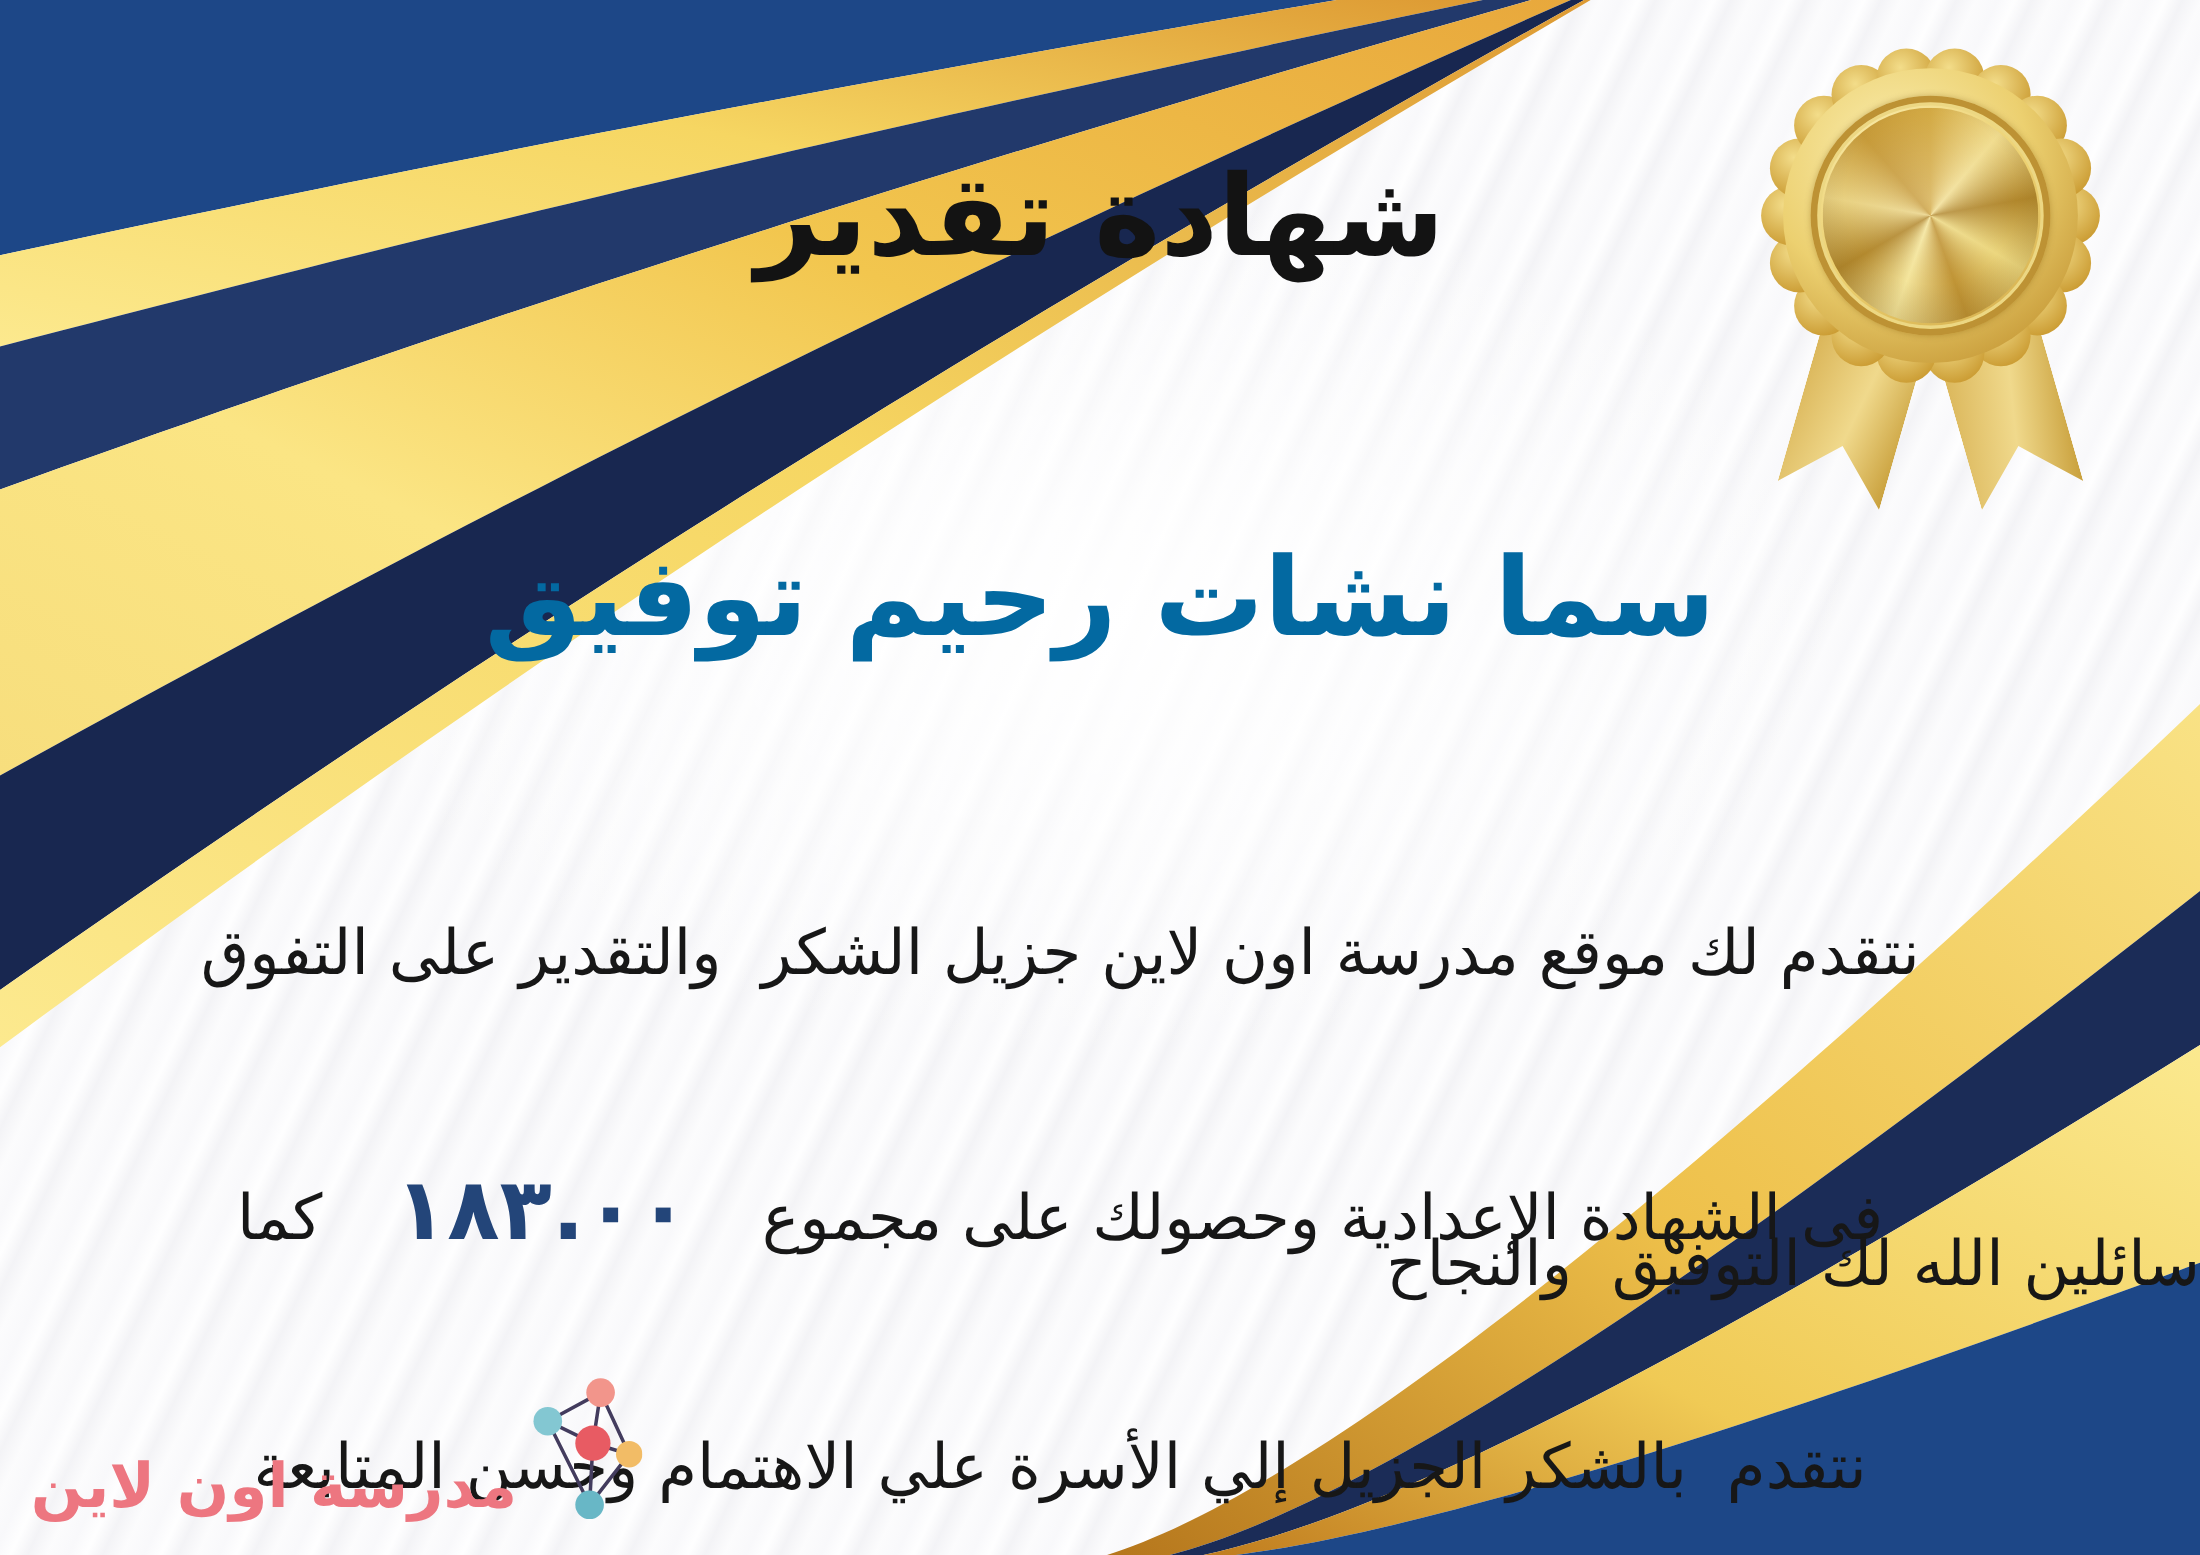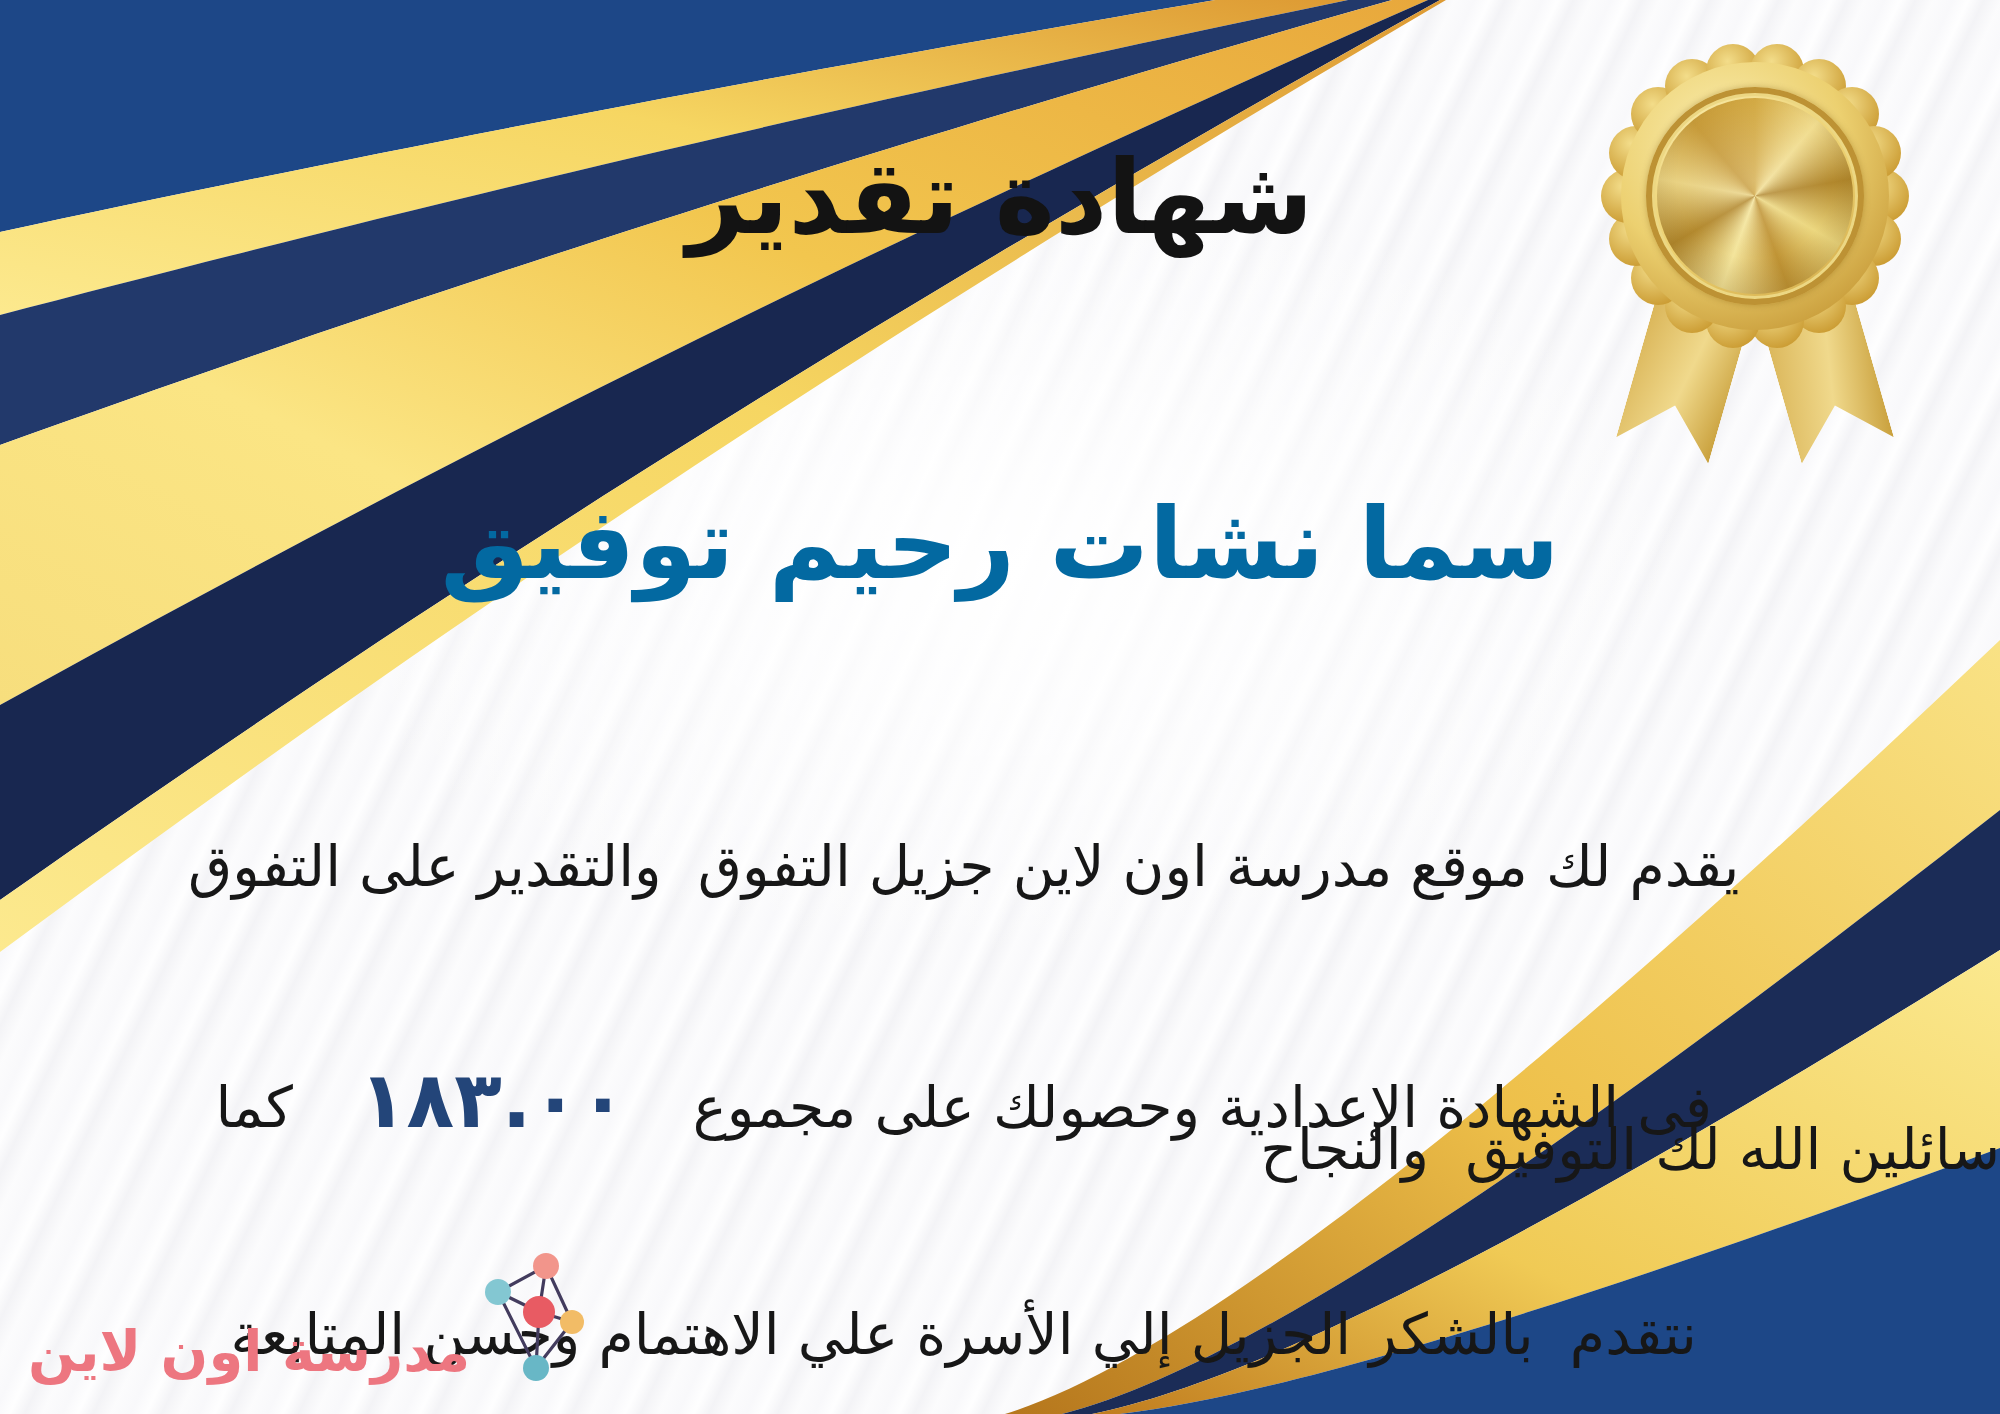--- a/index.html
+++ b/index.html
@@ -127,21 +127,21 @@
       </div>
     <div class="disc-outer"></div>
     <div class="disc-ring"></div>
     <div class="disc-inner"></div>
   </div>
 
   <div class="txt title">شهادة تقدير</div>
   <div class="txt name" dir="rtl">سما نشات رحيم توفيق</div>
 
   <div class="txt bodytxt">
-    <span>يقدم لك موقع مدرسة اون لاين جزيل التفوق  والتقدير على التفوق</span><br>
+    <span>نتقدم لك موقع مدرسة اون لاين جزيل الشكر  والتقدير على التفوق</span><br>
     <span>فى الشهادة الإعدادية وحصولك على مجموع</span><span class="score">١٨٣.٠٠</span><span>كما</span><br>
     <span>نتقدم  بالشكر الجزيل إلي الأسرة علي الاهتمام وحسن المتابعة</span>
   </div>
 
   <div class="txt closing">سائلين الله لك التوفيق  والنجاح</div>
 
   <div class="logo">
     <div class="logo-text">
       <div class="logo-ar">مدرسة اون لاين</div>
     </div>

